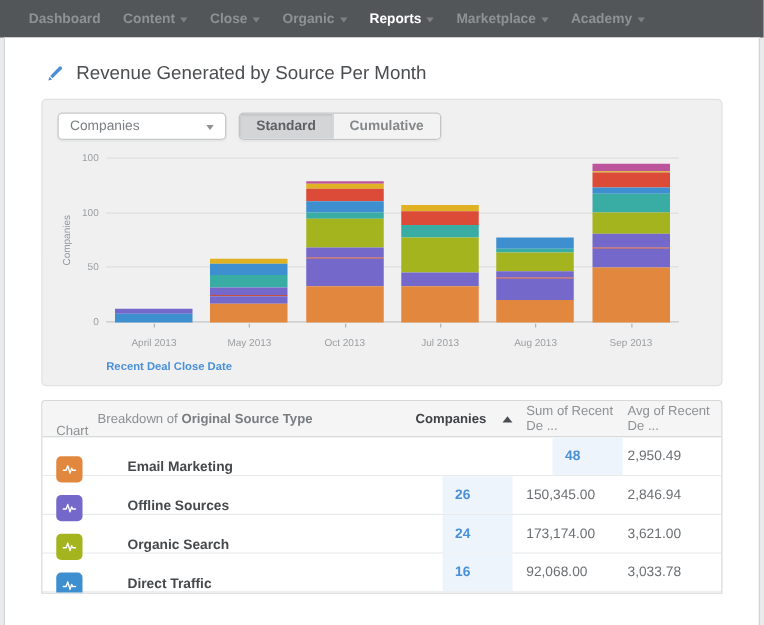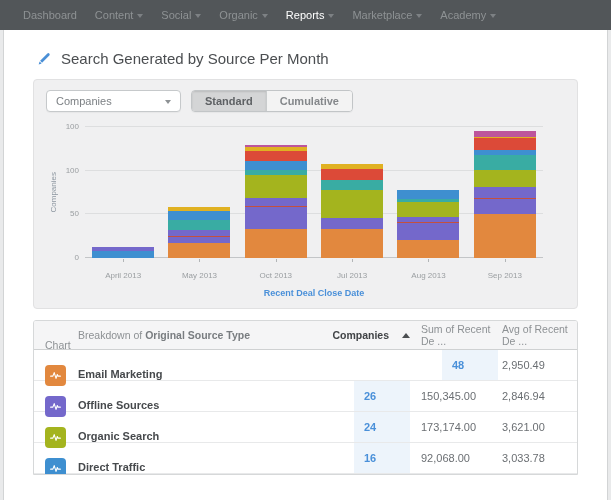--- a/index.html
+++ b/index.html
@@ -6,21 +6,21 @@
   html,body { width:611px; height:500px; overflow:hidden; background:#e9eaeb; }
   body { font-family:"Liberation Sans", sans-serif; position:relative; }
 
   
   .nav { position:absolute; top:0; left:0; width:611px; height:30px; background:#525659;
          display:flex; align-items:center; padding:0 14px; }
   .logo { display:flex; align-items:center; color:#fff; font-weight:bold; font-size:17px;
           letter-spacing:-0.5px; margin-right:16px; cursor:pointer; }
   .logo svg { margin:0 -1px 0 0; }
   .nav-items { display:flex; align-items:center; flex:1; }
-  .nav-item { font-size:11px; font-weight:normal; color:#8e9294; padding:0 9px; display:flex;
+  .nav-item { font-size:11px; font-weight:bold; color:#8e9294; padding:0 9px; display:flex;
               align-items:center; gap:4px; cursor:pointer; white-space:nowrap; }
   .nav-item.active { color:#ffffff; }
   .caret { width:0; height:0; border-left:3.5px solid transparent; border-right:3.5px solid transparent;
            border-top:4px solid #7d8184; margin-top:1px; }
 
   
   .frame { position:absolute; top:30px; left:3px; right:3px; bottom:0;
            background:#fff; border:1px solid #d2d4d5; border-top:none; border-bottom:none;
            overflow:hidden; }
   .frame-inner { padding:0 29px; }
@@ -52,36 +52,36 @@
   .ytick { position:absolute; left:-28px; width:22px; text-align:right; font-size:8px; color:#9a9ea1; }
   .bars-row { position:absolute; left:0; right:0; top:0; bottom:0; display:flex; }
   .bar-slot { flex:1; position:relative; }
   .bar { position:absolute; bottom:0; left:50%; transform:translateX(-50%); width:62px;
          display:flex; flex-direction:column-reverse; cursor:pointer; }
   .seg { width:100%; }
   .xlabels-row { display:flex; margin-top:1px; }
   .x-slot { flex:1; position:relative; text-align:center; padding-top:5px; }
   .x-tick { position:absolute; top:0; left:50%; width:1px; height:3px; background:#b2b5b7; }
   .x-label { font-size:8px; color:#9a9ea1; }
-  .axis-title { text-align:center; font-size:9px; font-weight:bold; color:#4a90d9; margin-top:6px; }
+  .axis-title { text-align:left; font-size:9px; font-weight:bold; color:#4a90d9; margin-top:6px; }
 
   
   .table { margin-top:11px; border:1px solid #d6d8d9; border-radius:3px 3px 0 0; overflow:hidden;
            background:#fff; }
   .thead { display:flex; align-items:center; height:29px; background:#f5f5f6;
            border-bottom:1px solid #cfd1d2; font-size:10.5px; color:#8d9194; }
   .trow { display:flex; align-items:stretch; height:31px; border-bottom:1px solid #e8e9ea;
           font-size:11px; background:#fff; }
   .c-chart { flex:0 0 44px; padding-left:11px; display:flex; align-items:center;margin-top:20px; }
   .c-source { flex:1 1 auto; display:flex; align-items:flex-end; white-space:nowrap; }
   .c-comp { flex:0 0 56px; display:flex; align-items:center; padding-left:10px; white-space:nowrap; }
   .c-sum { flex:0 0 88px; display:flex; align-items:center; padding-left:11px; }
   .c-avg { flex:0 0 79px; display:flex; align-items:center; padding-left:4px; }
   .trow .c-comp { background:#edf4fb; }
-  .trow .c-source { font-weight:bold; color:#46494c; }
+  .trow .c-source { font-weight:bold; color:#46494c;margin-left:24px; }
   .trow .c-sum, .trow .c-avg { color:#6b6f73; }
   .comp-link { color:#4a90d9; font-weight:bold; text-decoration:none; cursor:pointer; }
   .bold-part { font-weight:bold; color:#797d80; }
   .th-companies { font-weight:bold; color:#404346; }
   .sort-arrow { width:0; height:0; border-left:4px solid transparent; border-right:4px solid transparent;
                 border-bottom:5px solid #4b4e51; display:inline-block; margin-left:13px; }
   .row-icon { width:21px; height:21px; border-radius:4px; display:inline-flex; align-items:center;
               justify-content:center; cursor:pointer; }
 </style>
 </head>
@@ -90,21 +90,21 @@
 <div class="nav">
   <div class="nav-items">
     <div class="nav-item">
         <span>Dashboard</span>
       </div>
     <div class="nav-item">
         <span>Content</span>
         <span class="caret"></span>
       </div>
     <div class="nav-item">
-        <span>Social</span>
+        <span>Close</span>
         <span class="caret"></span>
       </div>
     <div class="nav-item">
         <span>Organic</span>
         <span class="caret"></span>
       </div>
     <div class="nav-item active">
         <span>Reports</span>
         <span class="caret"></span>
       </div>
@@ -123,21 +123,21 @@
 <div class="frame">
   <div class="frame-inner">
 
     <div class="title-row">
       <span style="display:inline-flex; cursor:pointer;">
         <svg width="15" height="15" viewBox="0 0 16 16">
           <path d="M5.4 12.4 L13.1 4.7 A1.45 1.45 0 0 0 11.05 2.65 L3.35 10.35 Z" fill="#4a8fd6"></path>
           <path d="M2.75 11.15 L1.8 14.3 L4.95 13.35 Z" fill="#4a8fd6"></path>
         </svg>
       </span>
-      <span class="page-title">Search Generated by Source Per Month</span>
+      <span class="page-title">Revenue Generated by Source Per Month</span>
     </div>
 
     <div class="panel">
       <div class="controls">
         <div class="select">
           <span>Companies</span>
           <span class="caret"></span>
         </div>
         <div class="segmented">
           <div class="seg-btn active">Standard</div>

